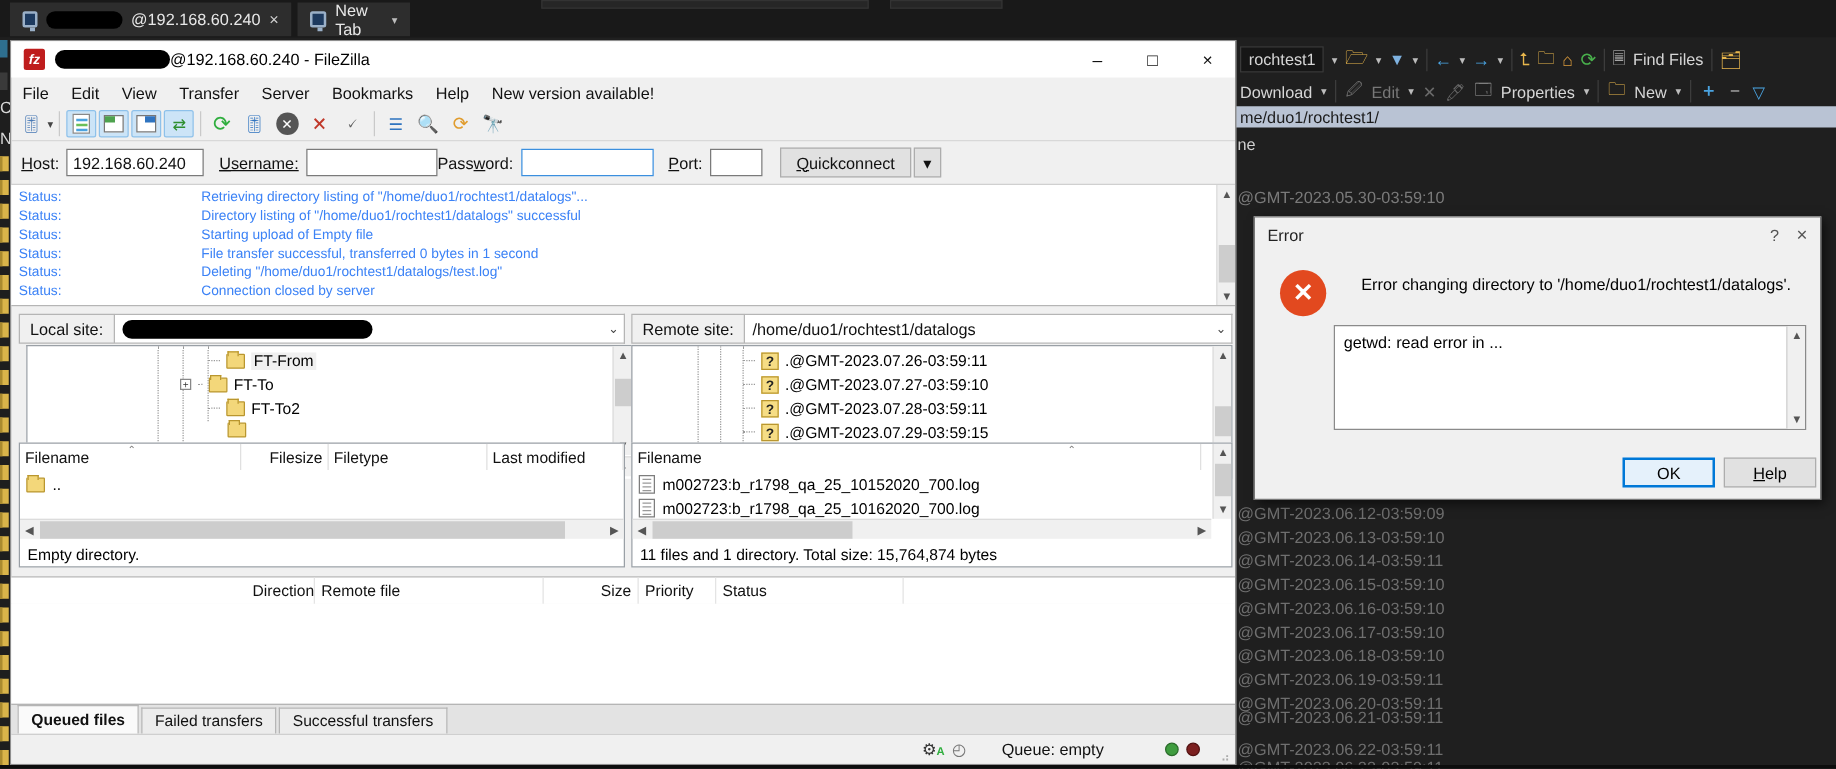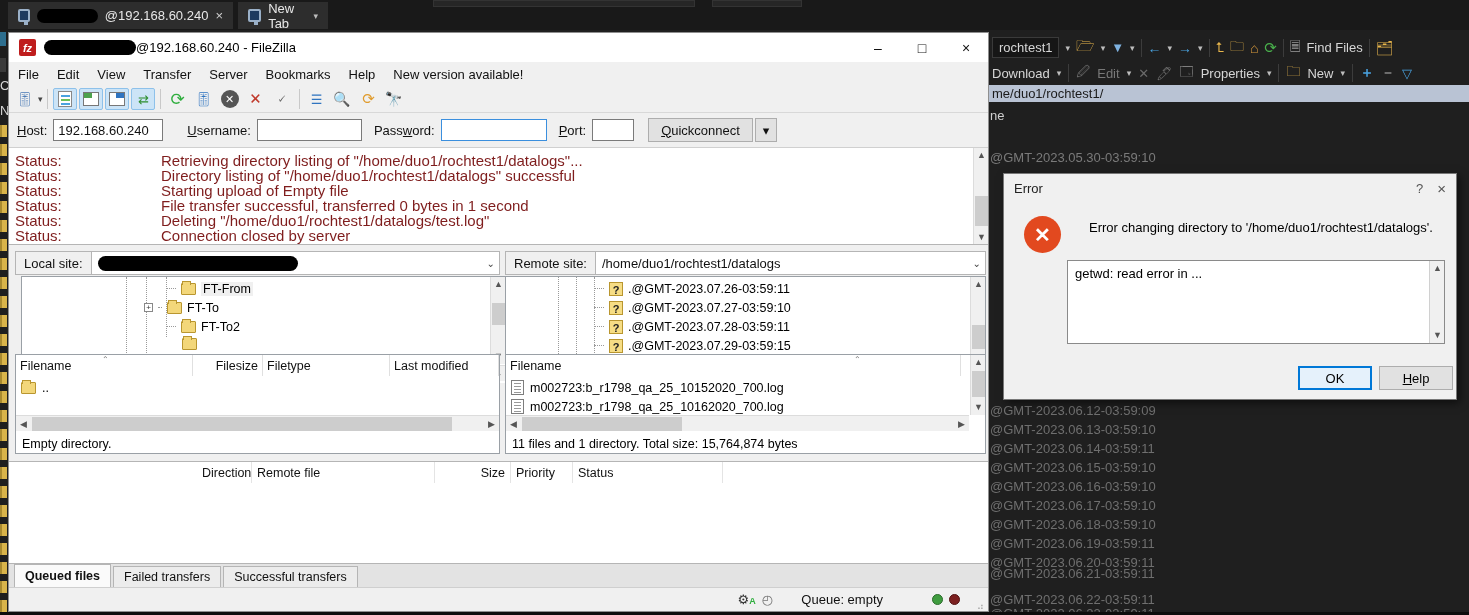--- a/index.html
+++ b/index.html
@@ -48,21 +48,21 @@
   .circle-x { width:18px; height:18px; background:#555; color:#fff; border-radius:50%; font-size:11px; display:flex; align-items:center; justify-content:center; }
 
   
   #fz-qc { left:0; top:80px; width:979px; height:35px; border-bottom:1px solid #d0d0d0; display:flex; align-items:center; font-size:13px; color:#111; }
   .qc-input { height:22px; background:#fff; border:1px solid #7a7a7a; font-size:13px; padding:0 4px; color:#111; }
   .qc-btn { height:24px; background:#e1e1e1; border:1px solid #adadad; font-size:13px; padding:0 12px; color:#111; }
   .u { text-decoration:underline; }
 
   
   #fz-log { left:0; top:115px; width:979px; height:97px; background:#fff; border-bottom:1px solid #b5b5b5; overflow:hidden; }
-  .log-row { position:absolute; left:0; width:100%; height:15px; font-size:15px; color:#7f1d1d; }
+  .log-row { position:absolute; left:0; width:100%; height:15px; font-size:11px; color:#3b82f6; }
   .log-label { position:absolute; left:6px; }
   .log-msg { position:absolute; left:152px; white-space:nowrap; }
   .vscroll { position:absolute; width:15px; background:#f0f0f0; border-left:1px solid #dcdcdc; }
   .scroll-arrow { position:absolute; left:0; width:15px; height:15px; color:#555; font-size:9px; text-align:center; line-height:15px; }
   .thumb-v { position:absolute; left:1px; width:13px; background:#cdcdcd; }
   .hscroll { position:absolute; height:16px; background:#f0f0f0; }
   .thumb-h { position:absolute; top:1px; height:14px; background:#cdcdcd; }
   .h-arrow { position:absolute; top:0; width:15px; height:16px; color:#555; font-size:9px; text-align:center; line-height:16px; }
 
   
@@ -300,23 +300,23 @@
           <span style="color:#e09c2e; font-size:15px;">⟳</span>
         </span>
       <span class="tbi">
           <span style="color:#7a5f1e; font-size:14px;">🔭</span>
         </span>
     </div>
 
     <div id="fz-qc" class="abs">
       <span style="margin-left:8px;"><span class="u">H</span><span>ost:</span></span>
       <input class="qc-input" style="width: 110px; margin-left: 6px;" readonly="" value="192.168.60.240">
-      <span style="margin-left:24px;"><span class="u">U</span>sername:</span>
+      <span style="margin-left:12px;text-decoration:underline;"><span class="u">U</span>sername:</span>
       <input class="qc-input" style="width: 105px; margin-left: 6px;" readonly="">
-      <span style="margin-left:12px;">Pass<span class="u">w</span>ord:</span>
+      <span style="">Pass<span class="u">w</span>ord:</span>
       <input class="qc-input" style="width: 106px; margin-left: 6px; border: 1px solid rgb(59, 143, 222);" readonly="">
       <span style="margin-left:12px;"><span class="u">P</span>ort:</span>
       <input class="qc-input" style="width: 42px; margin-left: 6px;" readonly="">
       <button class="qc-btn" style="margin-left:14px;"><span class="u">Q</span>uickconnect</button>
       <button class="qc-btn" style="width:22px; padding:0; margin-left:2px;">▾</button>
     </div>
 
     <div id="fz-log" class="abs">
       <div class="log-row" style="top:4px;">
           <span class="log-label">Status:</span>

